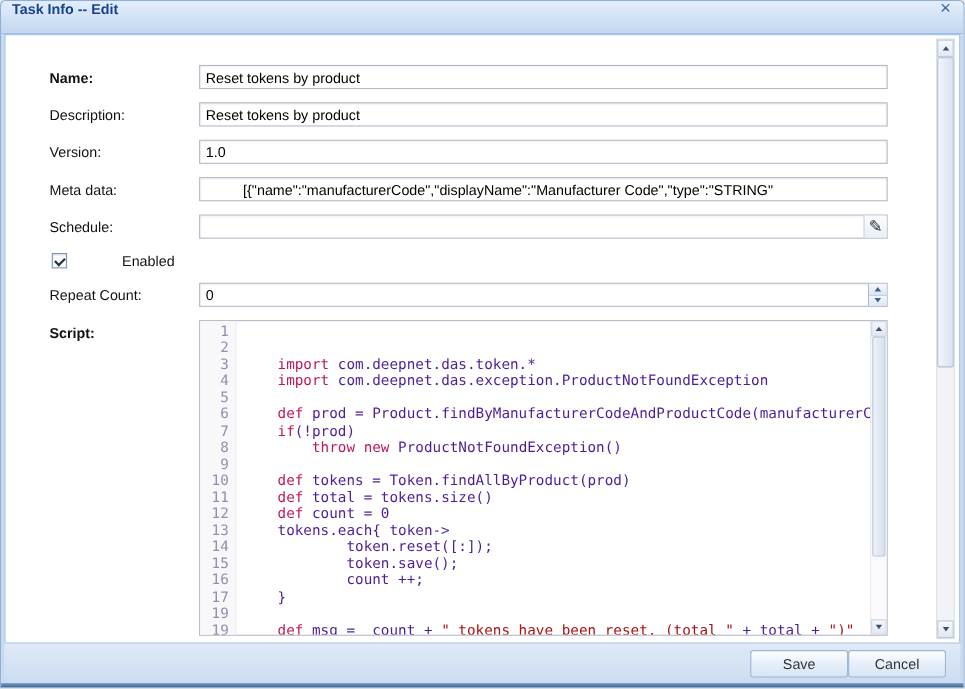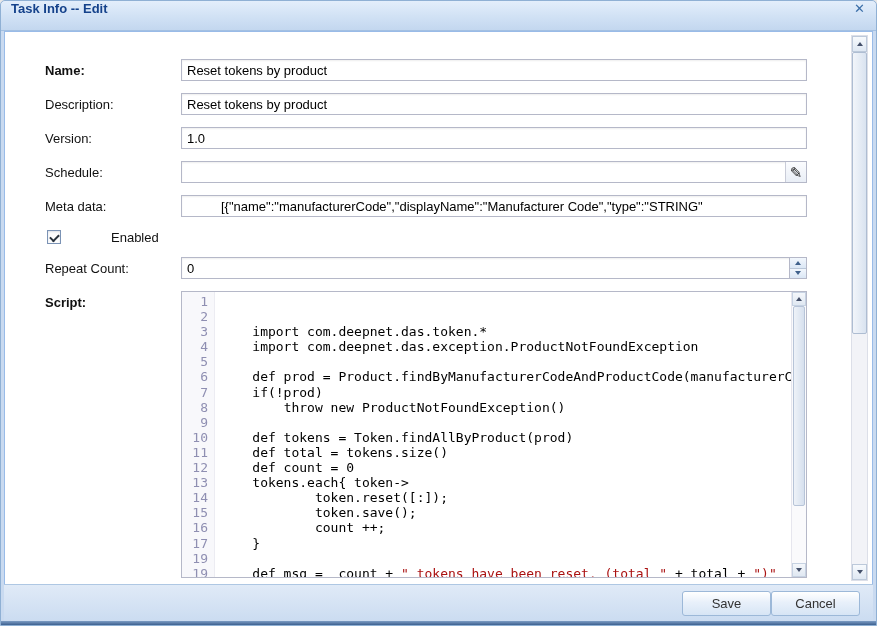--- a/index.html
+++ b/index.html
@@ -115,23 +115,23 @@
     border-right: 1px solid #ececf2;
     color: #8f8fb2;
     text-align: right;
     padding: 2px 6px 0 0;
     user-select: none;
   }
   .code {
     flex: 1; padding: 2px 0 0 6px; overflow: hidden; white-space: pre; color: #000;
   }
   .cm-line { height: 15.1px; white-space: pre; }
-  .tok-kw { color: #000000; }
+  .tok-kw { color: #be185d; }
   .tok-str { color: #aa1111; }
-  .tok-plain { color: #000000; }
+  .tok-plain { color: #4c1d95; }
 
   
   .ed-vscroll {
     position: absolute; right: 0; top: 0; bottom: 0; width: 15px;
     background: #fafafc; border-left: 1px solid #e6e6ee;
     display: flex; flex-direction: column;
   }
   .ed-sb-btn { flex: 0 0 14px; display:flex; align-items:center; justify-content:center; background: linear-gradient(#f4f7fb,#e0e8f2); border: 1px solid #c6d2e2; }
   .ed-sb-track { flex: 1; position: relative; }
   .ed-sb-thumb { position: absolute; top: 0; left: 1px; right: 1px; height: 78%; background: linear-gradient(90deg,#eef2f8,#d6e0ee); border: 1px solid #b7c4d8; border-radius: 2px; }
@@ -205,33 +205,33 @@
         </div>
 
         <div class="form-row">
           <span class="lbl">Version:</span>
           <div class="field-wrap">
             <input class="txt" type="text" value="1.0" style="">
           </div>
         </div>
 
         <div class="form-row">
+          <span class="lbl">Meta data:</span>
+          <div class="field-wrap">
+            <input class="txt meta" type="text" value="[{&quot;name&quot;:&quot;manufacturerCode&quot;,&quot;displayName&quot;:&quot;Manufacturer Code&quot;,&quot;type&quot;:&quot;STRING&quot;" style="">
+          </div>
+        </div>
+
+        <div class="form-row">
           <span class="lbl">Schedule:</span>
           <div class="field-wrap">
             <input class="txt" type="text" value="" style="">
             <span class="trigger-btn">
               <span class="pencil">✎</span>
             </span>
-          </div>
-        </div>
-
-        <div class="form-row">
-          <span class="lbl">Meta data:</span>
-          <div class="field-wrap">
-            <input class="txt meta" type="text" value="[{&quot;name&quot;:&quot;manufacturerCode&quot;,&quot;displayName&quot;:&quot;Manufacturer Code&quot;,&quot;type&quot;:&quot;STRING&quot;" style="">
           </div>
         </div>
 
         <div class="check-row">
           <span class="checkbox checked"></span>
           <span class="lbl-inline">Enabled</span>
         </div>
 
         <div class="form-row">
           <span class="lbl">Repeat Count:</span>

